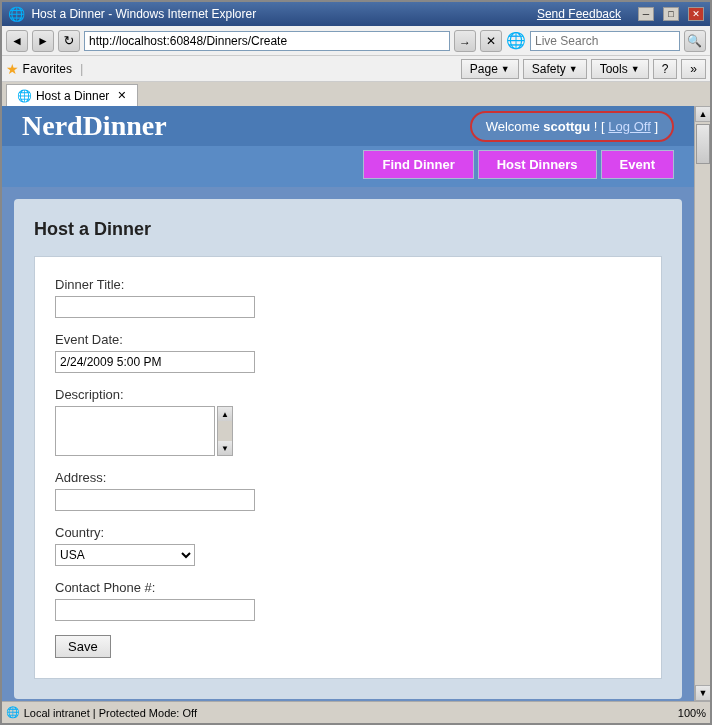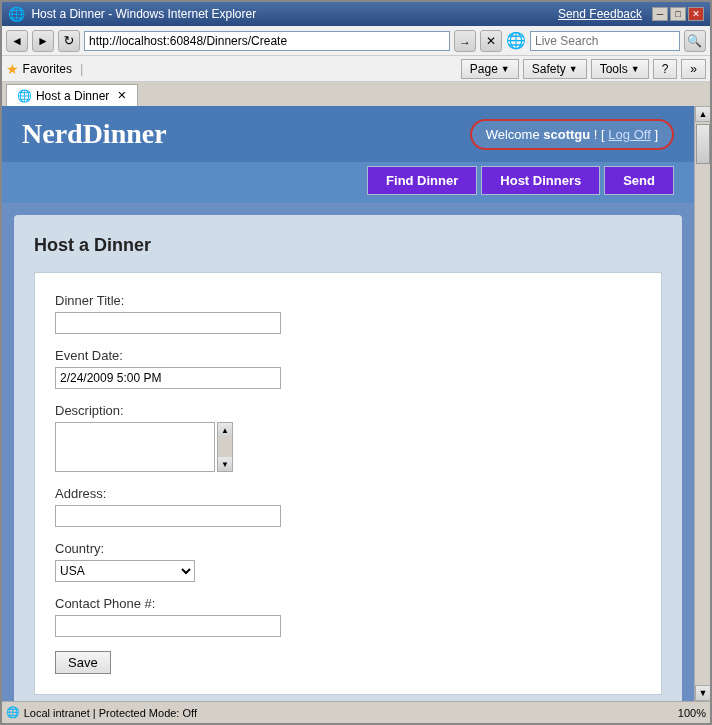--- a/index.html
+++ b/index.html
@@ -4,21 +4,21 @@
   <style>
     * { margin: 0; padding: 0; box-sizing: border-box; }
     body { font-family: Arial, sans-serif; font-size: 13px; background: #f0f0f0; width: 712px; height: 725px; overflow: hidden; }
 
     
     .window-frame { width: 712px; height: 725px; background: #d4d0c8; border: 2px solid #888; display: flex; flex-direction: column; }
 
     
     .title-bar { background: linear-gradient(to bottom, #4a6fa5, #2a4a80); color: white; padding: 4px 6px; display: flex; align-items: center; justify-content: space-between; height: 24px; }
     .title-bar-left { display: flex; align-items: center; gap: 6px; font-size: 12px; }
-    .title-bar-controls { display: flex; gap: 2px; margin-left: 28px; }
+    .title-bar-controls { display: flex; gap: 9px; margin-left: 28px; }
     .title-btn { width: 16px; height: 14px; border: 1px solid #999; font-size: 9px; display: flex; align-items: center; justify-content: center; cursor: pointer; background: #d4d0c8; color: black; }
     .title-btn.close { background: #c0392b; color: white; }
 
     
     .address-bar { background: #f0f0f0; padding: 3px 4px; display: flex; align-items: center; gap: 4px; height: 30px; border-bottom: 1px solid #ccc; }
     .nav-btn { width: 22px; height: 22px; background: linear-gradient(to bottom, #e8e8e8, #d0d0d0); border: 1px solid #aaa; border-radius: 3px; cursor: pointer; display: flex; align-items: center; justify-content: center; font-size: 12px; }
     .address-input { flex: 1; height: 20px; border: 1px solid #7f9db9; padding: 1px 4px; font-size: 12px; background: white; }
     .search-input { width: 150px; height: 20px; border: 1px solid #7f9db9; padding: 1px 4px; font-size: 12px; background: white; }
 
     
@@ -36,38 +36,38 @@
     .scroll-btn { width: 16px; height: 16px; background: linear-gradient(to bottom, #e8e8e8, #d0d0d0); border: 1px solid #aaa; display: flex; align-items: center; justify-content: center; font-size: 9px; cursor: pointer; }
     .scroll-track { flex: 1; background: #d4d0c8; position: relative; }
     .scroll-thumb { width: 14px; height: 40px; background: linear-gradient(to bottom, #e8e8e8, #c8c8c8); border: 1px solid #999; position: absolute; top: 2px; left: 1px; cursor: pointer; }
 
     
     .status-bar { background: #d4d0c8; border-top: 1px solid #aaa; height: 22px; display: flex; align-items: center; padding: 0 4px; gap: 8px; font-size: 11px; }
     .status-left { display: flex; align-items: center; gap: 4px; flex: 1; }
     .status-right { display: flex; align-items: center; gap: 8px; }
 
     
-    .app-header { background: #4a7ab5; padding: 12px 20px; display: flex; align-items: center; justify-content: space-between; }
+    .app-header { background: #4a7ab5; padding: 4px 20px; display: flex; align-items: center; justify-content: space-between; }
     .app-title { color: white; font-size: 28px; font-weight: bold; font-family: Georgia, serif; }
     .welcome-box { border: 2px solid #cc3333; border-radius: 20px; padding: 6px 14px; background: rgba(255,255,255,0.1); }
     .welcome-text { color: white; font-size: 13px; }
     .welcome-username { font-weight: bold; color: white; }
     .logout-link { color: #ccddff; text-decoration: underline; cursor: pointer; }
 
     
     .nav-tabs { background: #5a8bc5; padding: 0 20px; display: flex; justify-content: flex-end; gap: 4px; padding-bottom: 8px; padding-top: 4px; }
-    .nav-tab { background: #6d28d9; color: white; border: 1px solid #aabbd4; padding: 6px 18px; cursor: pointer; font-size: 13px; font-weight: bold; text-decoration: none; }
+    .nav-tab { background: #d946ef; color: white; border: 1px solid #aabbd4; padding: 6px 18px; cursor: pointer; font-size: 13px; font-weight: bold; text-decoration: none; }
 
     
     .form-container { background: #d0dce8; margin: 12px; padding: 20px; border-radius: 4px; }
     .form-title { font-size: 18px; font-weight: bold; color: #222; margin-bottom: 16px; }
     .form-inner { background: white; border: 1px solid #c0ccd8; padding: 20px; }
     .form-group { margin-bottom: 14px; }
     .form-label { display: block; color: #333; margin-bottom: 4px; font-size: 13px; }
-    .form-input { width: 226px; height: 22px; border: 1px solid #aaa; padding: 2px 4px; font-size: 12px; background: white; }
+    .form-input { width: 200px; height: 22px; border: 1px solid #aaa; padding: 2px 4px; font-size: 12px; background: white; }
     .form-textarea { width: 160px; height: 50px; border: 1px solid #aaa; padding: 2px 4px; font-size: 12px; background: white; resize: none; }
     .form-select { width: 140px; height: 22px; border: 1px solid #aaa; font-size: 12px; background: white; }
     .save-btn { background: linear-gradient(to bottom, #f5f5f5, #e0e0e0); border: 1px solid #888; padding: 3px 12px; font-size: 13px; cursor: pointer; }
 
     .textarea-wrapper { display: flex; gap: 2px; align-items: flex-start; }
     .textarea-scrollbar { width: 16px; height: 50px; background: #d4d0c8; border: 1px solid #aaa; display: flex; flex-direction: column; }
     .textarea-scroll-btn { width: 14px; height: 14px; background: linear-gradient(to bottom, #e8e8e8, #d0d0d0); display: flex; align-items: center; justify-content: center; font-size: 8px; cursor: pointer; }
     .textarea-scroll-track { flex: 1; background: #d4d0c8; }
   </style>
 </head>
@@ -151,21 +151,21 @@
             <span>[ </span>
             <a class="logout-link">Log Off</a>
             <span> ]</span>
           </span>
         </div>
       </div>
 
       <div class="nav-tabs">
         <a class="nav-tab">Find Dinner</a>
         <a class="nav-tab">Host Dinners</a>
-        <a class="nav-tab">Send</a>
+        <a class="nav-tab">Event</a>
       </div>
 
       <div class="form-container">
         <div class="form-title">Host a Dinner</div>
         <div class="form-inner">
 
           
           <div class="form-group">
             <label class="form-label">Dinner Title:</label>
             <input class="form-input" type="text" value="" style="">

